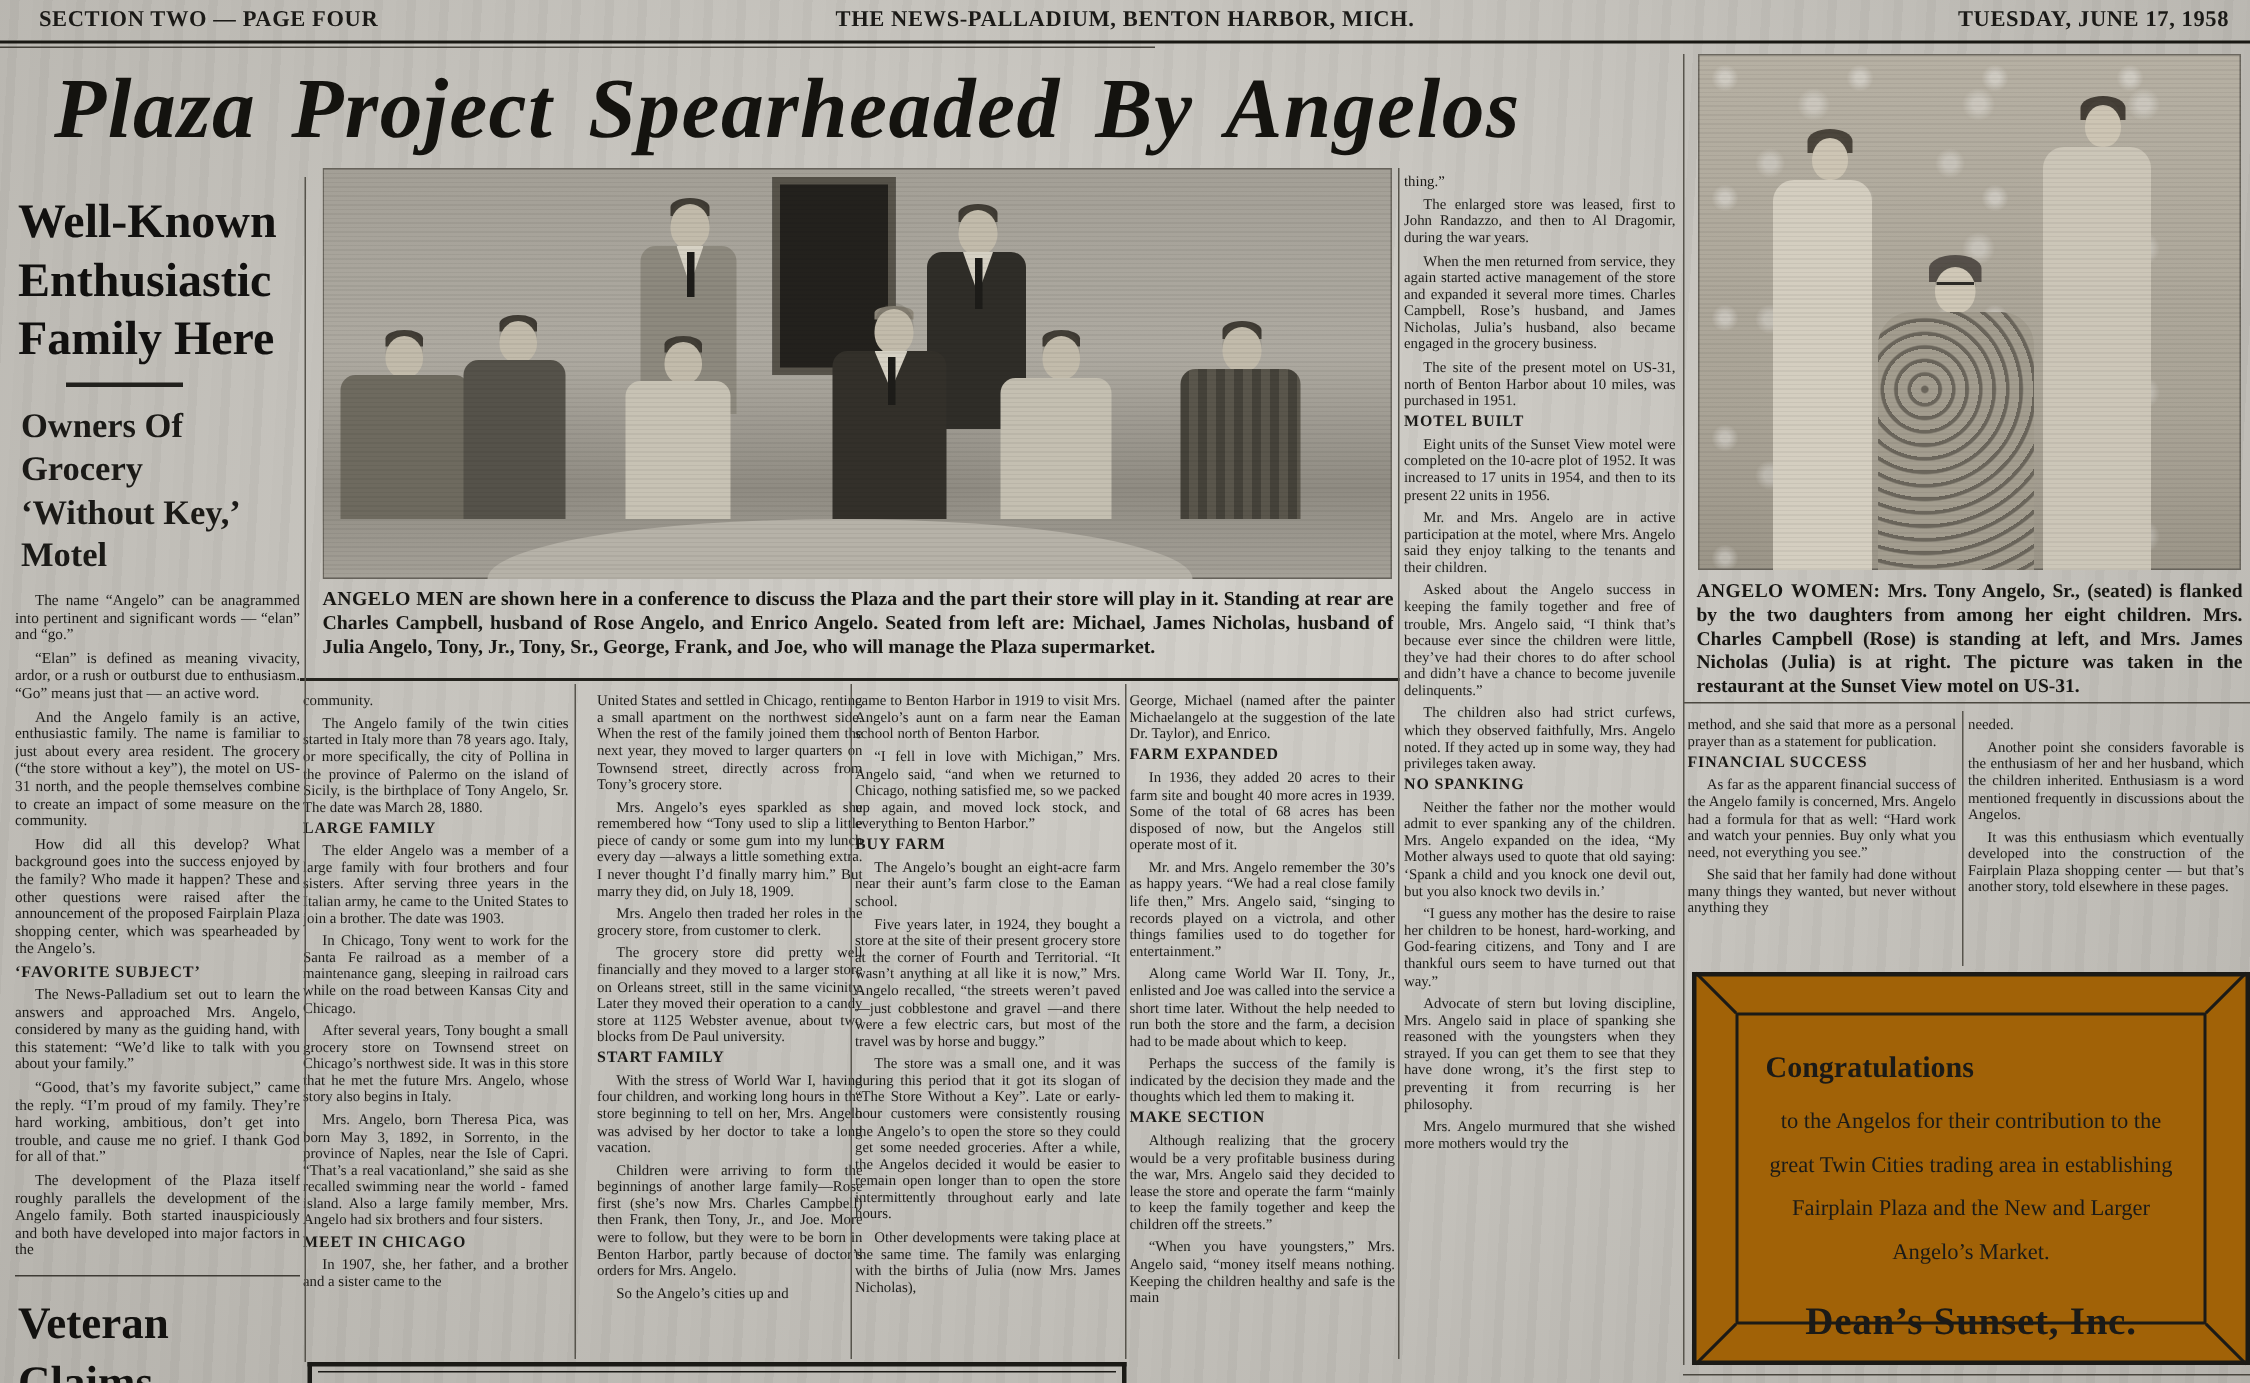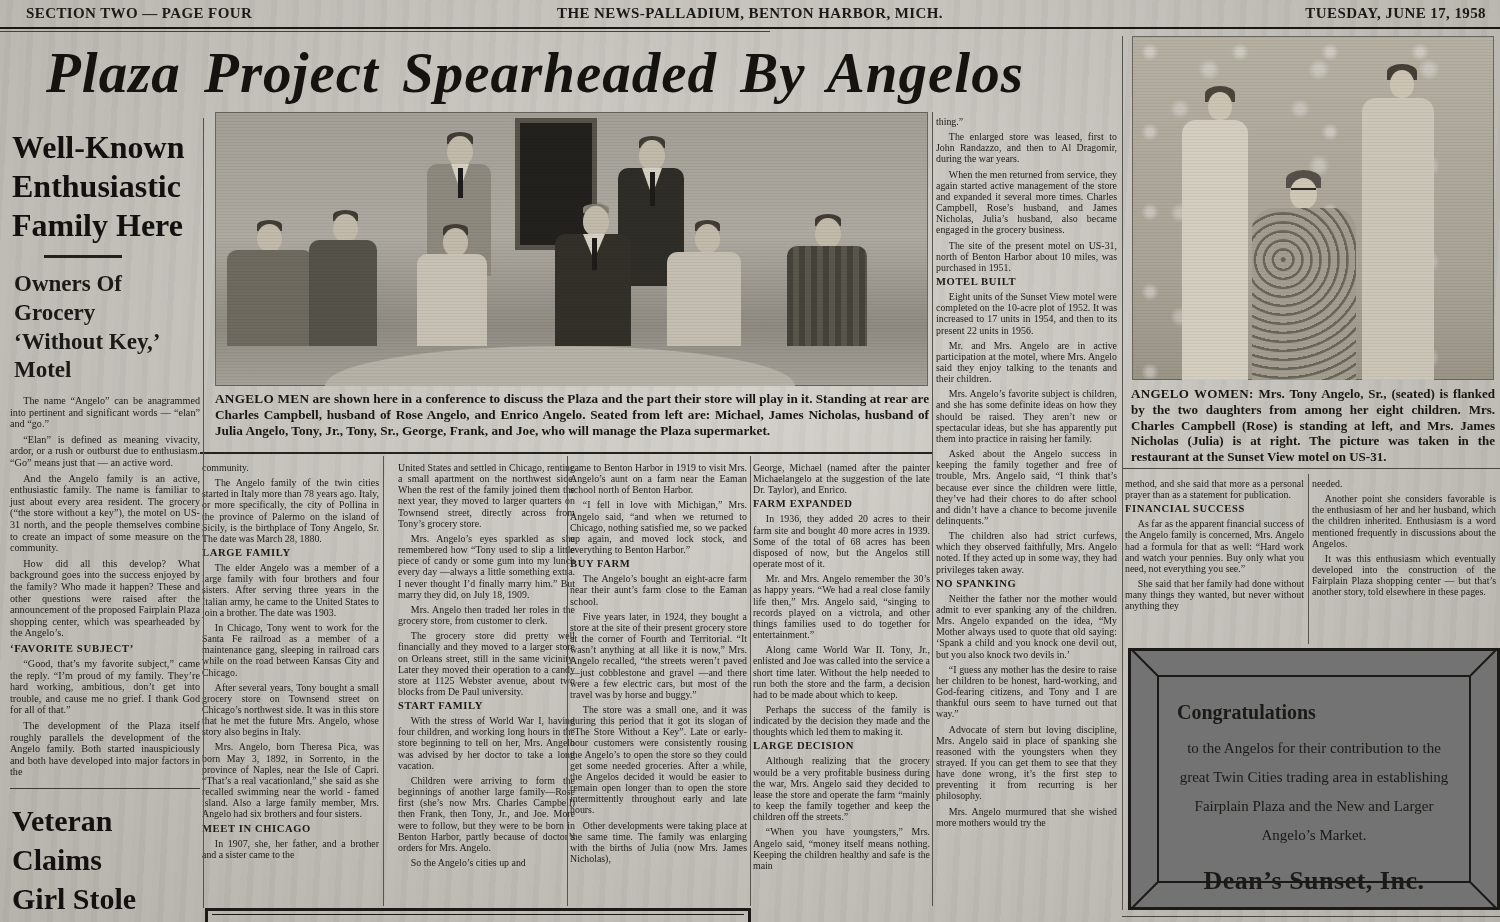--- a/index.html
+++ b/index.html
@@ -14,21 +14,21 @@
   }
   .abs{position:absolute;}
   
   .masthead{left:0;top:0;width:1500px;height:27px;display:flex;align-items:center;}
   .masthead .sec{position:absolute;left:26px;font-weight:bold;font-size:15px;letter-spacing:.4px;}
   .masthead .paper{position:absolute;left:50%;transform:translateX(-50%);font-weight:bold;font-size:15px;letter-spacing:.4px;}
   .masthead .date{position:absolute;right:14px;font-weight:bold;font-size:15px;letter-spacing:.4px;}
   .rule-masthead{left:0;top:27px;width:1500px;height:2px;background:#191813;}
   .rule-masthead2{left:0;top:31px;width:770px;height:1px;background:#45423b;}
   
-  .main-headline{left:46px;top:40px;width:1020px;font-size:57px;font-weight:bold;font-style:italic;
+  .main-headline{left:36px;top:40px;width:1020px;font-size:57px;font-weight:bold;font-style:italic;
     letter-spacing:1px;word-spacing:8px;white-space:nowrap;color:#14130f;}
   
   .left-col{left:10px;top:128px;width:190px;}
   .left-headline{font-size:32px;line-height:1.22;font-weight:bold;white-space:pre-line;color:#121110;margin:0 0 10px 2px;}
   .small-divider{width:78px;height:3px;background:#22211d;margin:4px 0 12px 34px;}
   .left-subhead{font-size:23px;font-weight:bold;line-height:1.25;white-space:pre-line;margin:0 0 10px 4px;}
   .body-p{font-size:10.2px;line-height:11.6px;text-align:justify;margin:4px 0 1px 0;text-indent:1.3em;}
   .body-p.cont{text-indent:0;}
   .sub{font-size:10.8px;font-weight:bold;letter-spacing:.6px;margin:3px 0 2px 0;}
   .left-rule{width:190px;height:1px;background:#3e3b35;margin:10px 0 12px 0;}
@@ -98,21 +98,21 @@
   .col4{left:570px;top:458px;height:448px;}
   .col5{left:753px;top:458px;height:448px;}
   .col6{left:936px;top:112px;width:181px;height:796px;}
   .col7{left:1125px;top:474px;width:179px;height:172px;}
   .col8{left:1312px;top:474px;width:184px;height:172px;}
   
   .vrule{width:1px;background:#57544c;}
   .hrule{height:2px;background:#24231e;}
   .hrule.thin{height:1px;background:#4a473f;}
   
-  .ad{left:1128px;top:648px;width:366px;height:256px;border:3px solid #1b1a16;background:#737373;}
+  .ad{left:1128px;top:648px;width:366px;height:256px;border:3px solid #1b1a16;background:#a16207;}
   .ad-inner{position:absolute;left:26px;top:24px;right:26px;bottom:24px;border:2px solid #1b1a16;padding:16px 16px 8px 16px;}
   .diag{position:absolute;width:38px;height:2px;background:#1b1a16;}
   .d1{left:-6px;top:10px;transform:rotate(45deg);}
   .d2{right:-6px;top:10px;transform:rotate(-45deg);}
   .d3{left:-6px;bottom:10px;transform:rotate(-45deg);}
   .d4{right:-6px;bottom:10px;transform:rotate(45deg);}
   .ad-heading{font-size:20px;font-weight:bold;margin:8px 0 10px 2px;}
   .ad-body{font-size:15px;line-height:29px;text-align:center;}
   .ad-sign{font-size:26px;font-weight:bold;text-align:center;margin-top:16px;letter-spacing:.5px;}
   
@@ -138,20 +138,21 @@
 Family Here</h2>
   <div class="small-divider"></div>
   <h3 class="left-subhead">Owners Of Grocery
 ‘Without Key,’ Motel</h3>
   <div>
       <p class="body-p">The name “Angelo” can be anagrammed into pertinent and significant words — “elan” and “go.”</p>
       <p class="body-p">“Elan” is defined as meaning vivacity, ardor, or a rush or outburst due to enthusiasm. “Go” means just that — an active word.</p>
       <p class="body-p">And the Angelo family is an active, enthusiastic family. The name is familiar to just about every area resident. The grocery (“the store without a key”), the motel on US-31 north, and the people themselves combine to create an impact of some measure on the community.</p>
       <p class="body-p">How did all this develop? What background goes into the success enjoyed by the family? Who made it happen? These and other questions were raised after the announcement of the proposed Fairplain Plaza shopping center, which was spearheaded by the Angelo’s.</p>
       <h4 class="sub">‘FAVORITE SUBJECT’</h4>
+      <p class="body-p">The News-Palladium set out to learn the answers and approached Mrs. Angelo, considered by many as the guiding hand, with this statement: “We’d like to talk with you about your family.”</p>
       <p class="body-p">“Good, that’s my favorite subject,” came the reply. “I’m proud of my family. They’re hard working, ambitious, don’t get into trouble, and cause me no grief. I thank God for all of that.”</p>
       <p class="body-p">The development of the Plaza itself roughly parallels the development of the Angelo family. Both started inauspiciously and both have developed into major factors in the</p>
     </div>
   <div class="left-rule"></div>
   <h2 class="veteran-headline">Veteran Claims
 Girl Stole
 His Bankroll</h2>
 
 </div>
 
@@ -263,33 +264,32 @@
     <p class="body-p">The store was a small one, and it was during this period that it got its slogan of “The Store Without a Key”. Late or early-hour customers were consistently rousing the Angelo’s to open the store so they could get some needed groceries. After a while, the Angelos decided it would be easier to remain open longer than to open the store intermittently throughout early and late hours.</p>
     <p class="body-p">Other developments were taking place at the same time. The family was enlarging with the births of Julia (now Mrs. James Nicholas),</p>
   </div>
 <div class="abs tcol col5">
     <p class="body-p cont">George, Michael (named after the painter Michaelangelo at the suggestion of the late Dr. Taylor), and Enrico.</p>
     <h4 class="sub">FARM EXPANDED</h4>
     <p class="body-p">In 1936, they added 20 acres to their farm site and bought 40 more acres in 1939. Some of the total of 68 acres has been disposed of now, but the Angelos still operate most of it.</p>
     <p class="body-p">Mr. and Mrs. Angelo remember the 30’s as happy years. “We had a real close family life then,” Mrs. Angelo said, “singing to records played on a victrola, and other things families used to do together for entertainment.”</p>
     <p class="body-p">Along came World War II. Tony, Jr., enlisted and Joe was called into the service a short time later. Without the help needed to run both the store and the farm, a decision had to be made about which to keep.</p>
     <p class="body-p">Perhaps the success of the family is indicated by the decision they made and the thoughts which led them to making it.</p>
-    <h4 class="sub">LARGE DECISION</h4>
+    <h4 class="sub">MAKE SECTION</h4>
     <p class="body-p">Although realizing that the grocery would be a very profitable business during the war, Mrs. Angelo said they decided to lease the store and operate the farm “mainly to keep the family together and keep the children off the streets.”</p>
     <p class="body-p">“When you have youngsters,” Mrs. Angelo said, “money itself means nothing. Keeping the children healthy and safe is the main</p>
   </div>
 <div class="abs tcol col6">
     <p class="body-p cont">thing.”</p>
     <p class="body-p">The enlarged store was leased, first to John Randazzo, and then to Al Dragomir, during the war years.</p>
     <p class="body-p">When the men returned from service, they again started active management of the store and expanded it several more times. Charles Campbell, Rose’s husband, and James Nicholas, Julia’s husband, also became engaged in the grocery business.</p>
     <p class="body-p">The site of the present motel on US-31, north of Benton Harbor about 10 miles, was purchased in 1951.</p>
     <h4 class="sub">MOTEL BUILT</h4>
     <p class="body-p">Eight units of the Sunset View motel were completed on the 10-acre plot of 1952. It was increased to 17 units in 1954, and then to its present 22 units in 1956.</p>
     <p class="body-p">Mr. and Mrs. Angelo are in active participation at the motel, where Mrs. Angelo said they enjoy talking to the tenants and their children.</p>
-    <p class="body-p">Mrs. Angelo’s favorite subject is children, and she has some definite ideas on how they should be raised. They aren’t new or spectacular ideas, but she has apparently put them into practice in raising her family.</p>
     <p class="body-p">Asked about the Angelo success in keeping the family together and free of trouble, Mrs. Angelo said, “I think that’s because ever since the children were little, they’ve had their chores to do after school and didn’t have a chance to become juvenile delinquents.”</p>
     <p class="body-p">The children also had strict curfews, which they observed faithfully, Mrs. Angelo noted. If they acted up in some way, they had privileges taken away.</p>
     <h4 class="sub">NO SPANKING</h4>
     <p class="body-p">Neither the father nor the mother would admit to ever spanking any of the children. Mrs. Angelo expanded on the idea, “My Mother always used to quote that old saying: ‘Spank a child and you knock one devil out, but you also knock two devils in.’</p>
     <p class="body-p">“I guess any mother has the desire to raise her children to be honest, hard-working, and God-fearing citizens, and Tony and I are thankful ours seem to have turned out that way.”</p>
     <p class="body-p">Advocate of stern but loving discipline, Mrs. Angelo said in place of spanking she reasoned with the youngsters when they strayed. If you can get them to see that they have done wrong, it’s the first step to preventing it from recurring is her philosophy.</p>
     <p class="body-p">Mrs. Angelo murmured that she wished more mothers would try the</p>
   </div>
 <div class="abs tcol col7">
     <p class="body-p cont">method, and she said that more as a personal prayer than as a statement for publication.</p>

